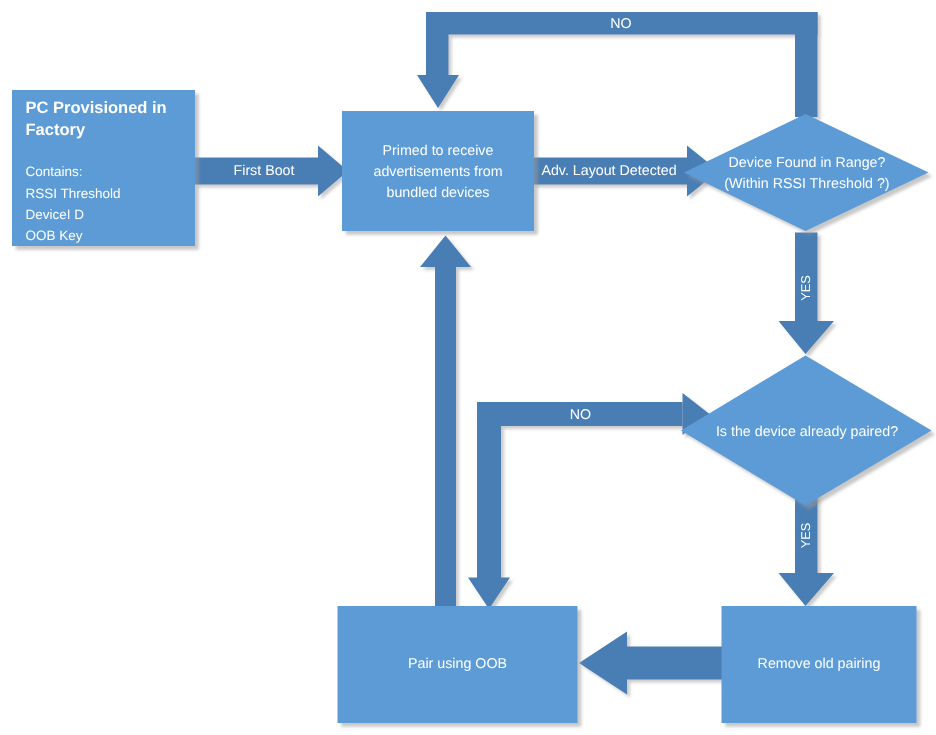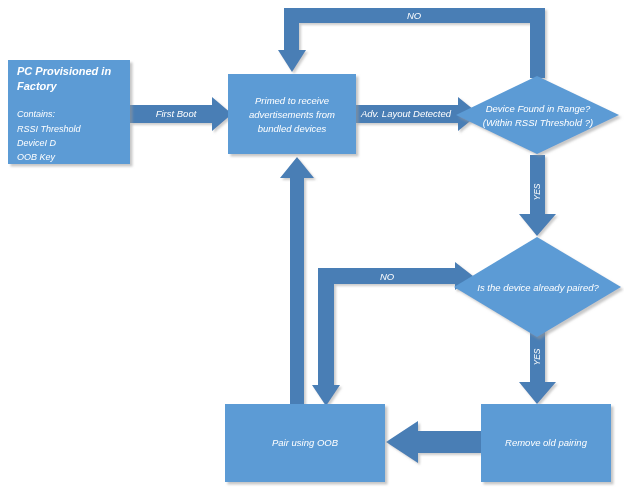--- a/index.html
+++ b/index.html
@@ -7,21 +7,20 @@
     padding: 0;
     background: #ffffff;
   }
   #canvas {
     position: relative;
     width: 624px;
     height: 490px;
     background: #ffffff;
     font-family: "Liberation Sans", sans-serif;
     overflow: hidden;
-    font-style: italic;
   }
   #flow-svg {
     position: absolute;
     left: 0;
     top: 0;
     width: 624px;
     height: 490px;
   }
   .node-text {
     fill: #ffffff;

